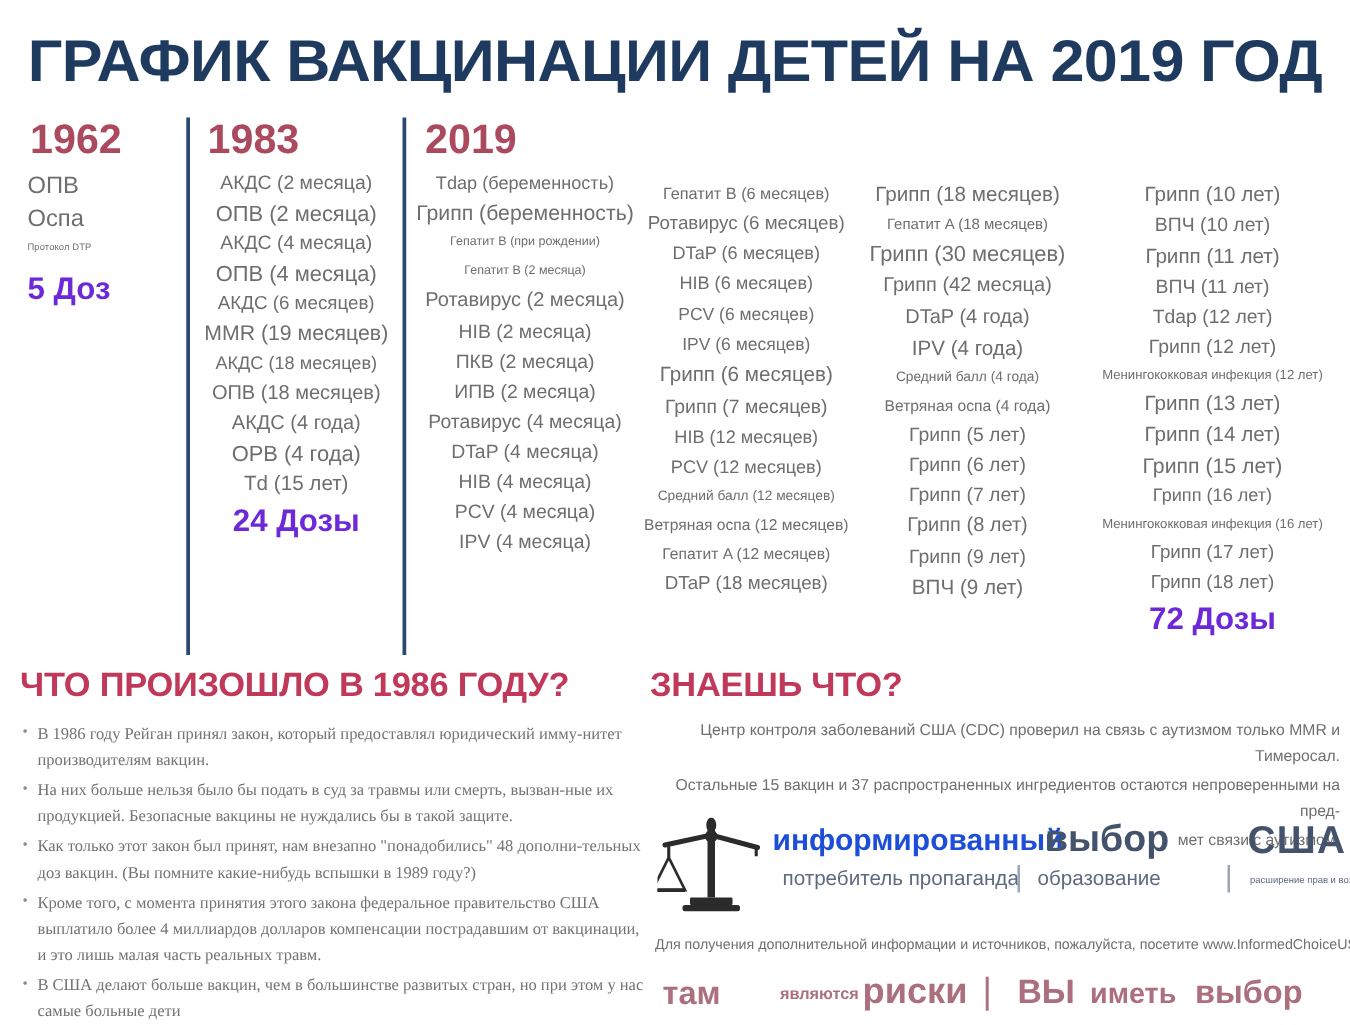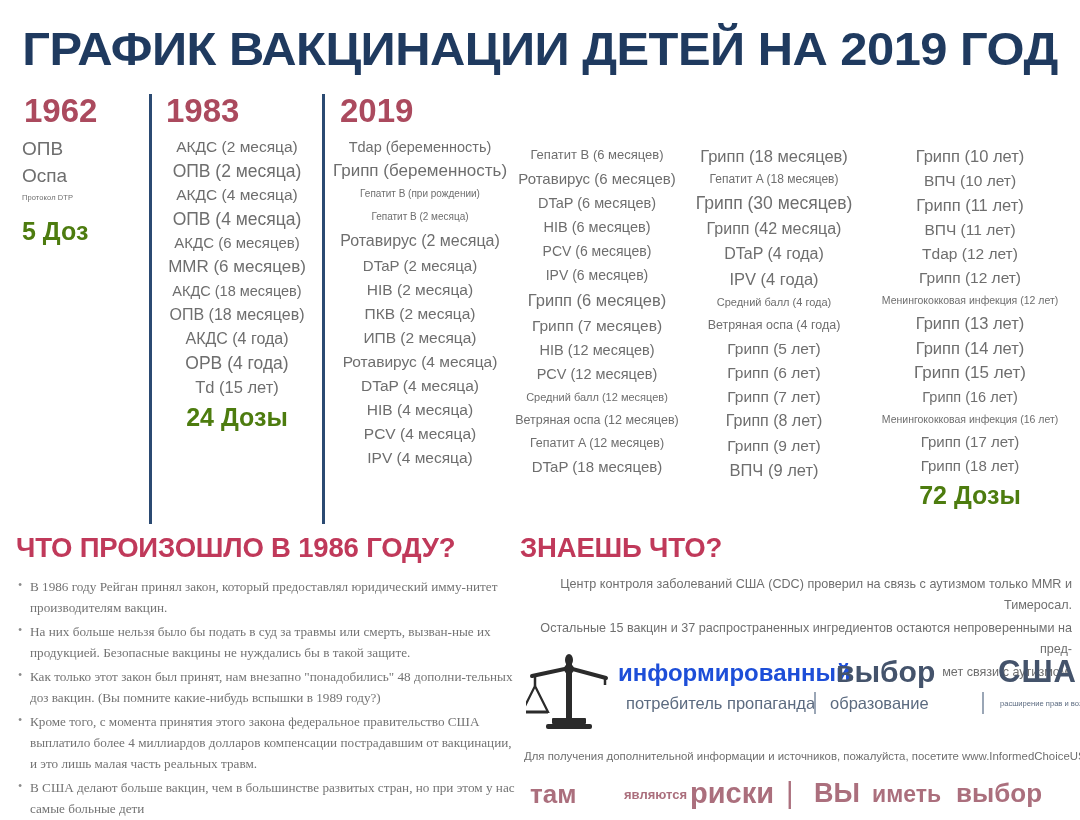--- a/index.html
+++ b/index.html
@@ -80,21 +80,21 @@
   .vx {
     color: #6e6e6e;
     line-height: 1.02;
     margin: 0 0 1px 0;
     white-space: nowrap;
     font-weight: 400;
   }
   .doses {
     font-size: 25px;
     font-weight: bold;
-    color: #4d7c0f;
+    color: #6d28d9;
     line-height: 30px;
     margin-top: 3px;
   }
   .col-1962 .item-big { font-size: 19px; line-height: 26px; padding-left: 4px; }
   .col-1962 .item-tiny { font-size: 7.5px; line-height: 16px; padding-left: 4px; letter-spacing: .1px;}
   .col-1962 .doses { text-align: left; padding-left: 4px; margin-top: 10px;}
 
   
   .sect-left {
     position: absolute;
@@ -257,37 +257,36 @@
       <div class="doses">5 Доз</div>
     </div>
 
     <div class="col col-1983">
       <div class="year year-1983">1983</div>
       <div class="vx" style="font-size:15.5px;line-height:22px">АКДС (2 месяца)</div>
       <div class="vx" style="font-size:17.5px;line-height:24px">ОПВ (2 месяца)</div>
       <div class="vx" style="font-size:15.5px;line-height:22px">АКДС (4 месяца)</div>
       <div class="vx" style="font-size:17.5px;line-height:24px">ОПВ (4 месяца)</div>
       <div class="vx" style="font-size:15px;line-height:22px">АКДС (6 месяцев)</div>
-      <div class="vx" style="font-size:17px;line-height:24px">MMR (6 месяцев)</div>
+      <div class="vx" style="font-size:17px;line-height:24px">MMR (19 месяцев)</div>
       <div class="vx" style="font-size:14.5px;line-height:22px">АКДС (18 месяцев)</div>
       <div class="vx" style="font-size:16px;line-height:23px">ОПВ (18 месяцев)</div>
       <div class="vx" style="font-size:16px;line-height:23px">АКДС (4 года)</div>
       <div class="vx" style="font-size:17.5px;line-height:24px">OPB (4 года)</div>
       <div class="vx" style="font-size:16.5px;line-height:23px">Td (15 лет)</div>
       <div class="doses">24 Дозы</div>
     </div>
 
     <div class="col col-2019a">
       <div class="year year-2019">2019</div>
       <div class="vx" style="font-size:14.5px;line-height:22px">Tdap (беременность)</div>
       <div class="vx" style="font-size:17px;line-height:24px">Грипп (беременность)</div>
       <div class="vx" style="font-size:10px;line-height:20px">Гепатит B (при рождении)</div>
       <div class="vx" style="font-size:10px;line-height:23px">Гепатит B (2 месяца)</div>
       <div class="vx" style="font-size:16px;line-height:24px">Ротавирус (2 месяца)</div>
-      <div class="vx" style="font-size:15px;line-height:23px">DTaP (2 месяца)</div>
       <div class="vx" style="font-size:15.5px;line-height:23px">HIB (2 месяца)</div>
       <div class="vx" style="font-size:15.5px;line-height:23px">ПКВ (2 месяца)</div>
       <div class="vx" style="font-size:15.5px;line-height:23px">ИПВ (2 месяца)</div>
       <div class="vx" style="font-size:15.5px;line-height:23px">Ротавирус (4 месяца)</div>
       <div class="vx" style="font-size:15.5px;line-height:23px">DTaP (4 месяца)</div>
       <div class="vx" style="font-size:15.5px;line-height:23px">HIB (4 месяца)</div>
       <div class="vx" style="font-size:15.5px;line-height:23px">PCV (4 месяца)</div>
       <div class="vx" style="font-size:15.5px;line-height:23px">IPV (4 месяца)</div>
     </div>
 

